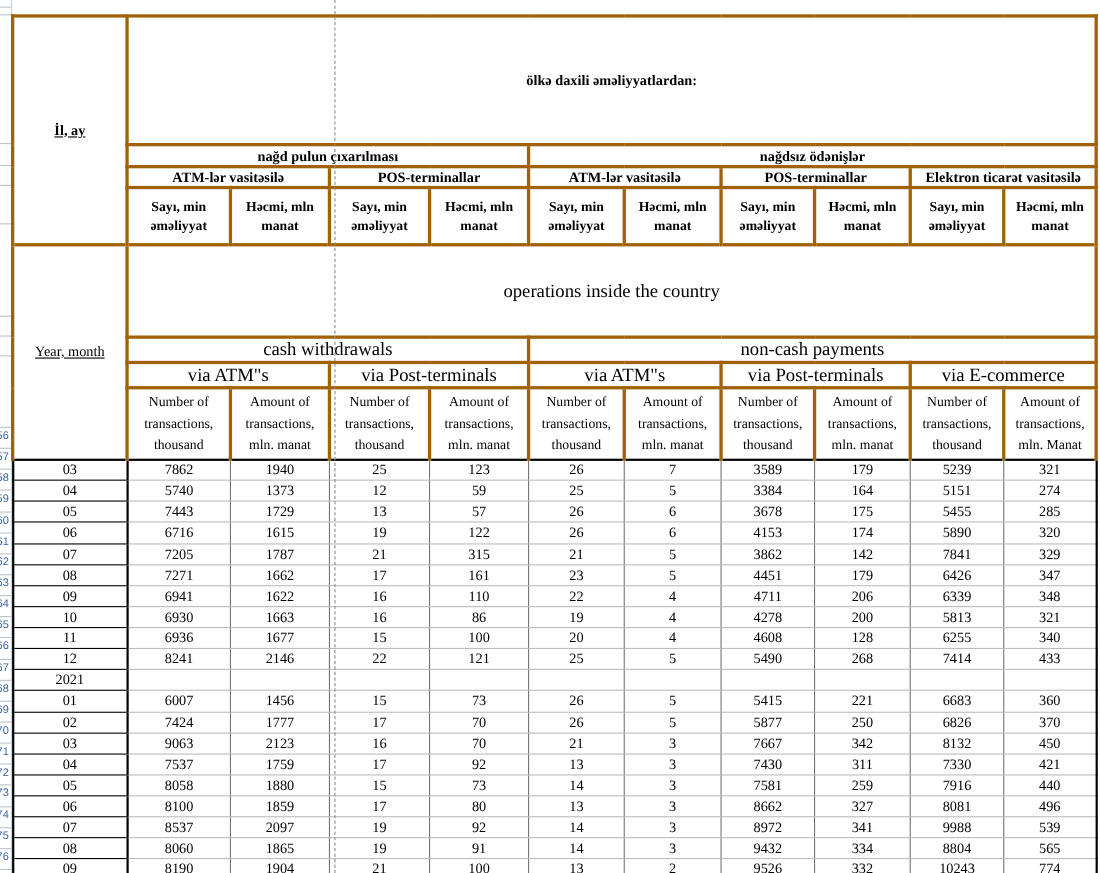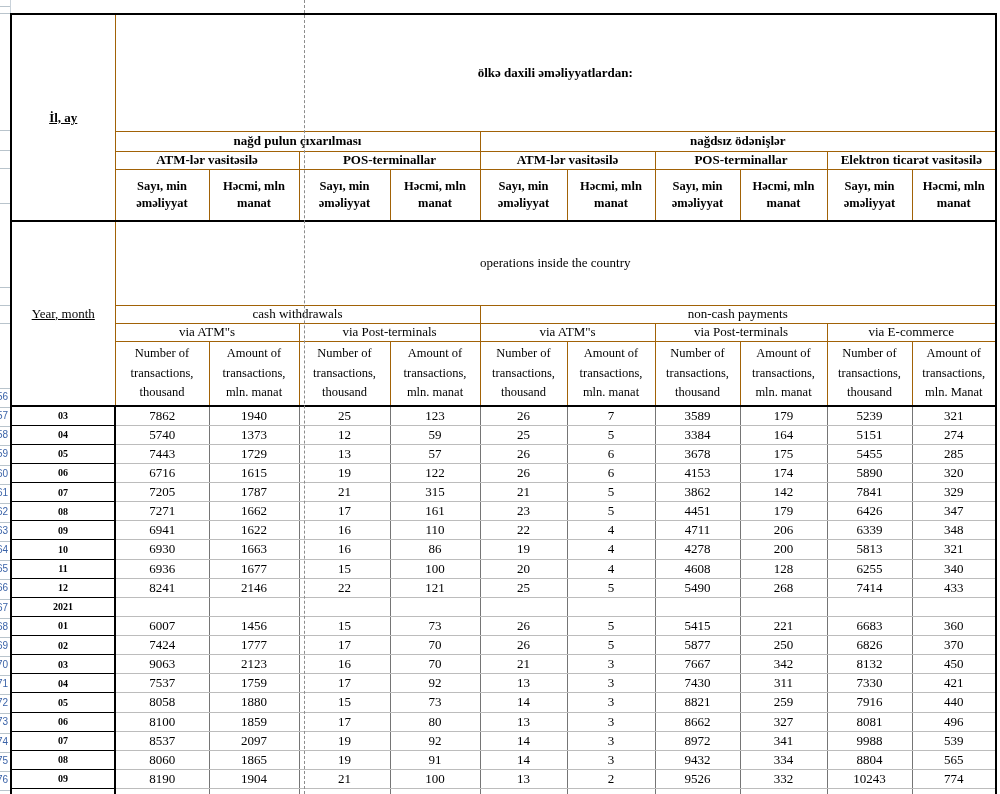--- a/index.html
+++ b/index.html
@@ -11,30 +11,30 @@
   .gline{position:absolute;left:0;width:10px;height:1px;background:#b9c4cc;}
   .gnum{position:absolute;right:2px;font-family:"Liberation Sans",sans-serif;
         font-size:10px;color:#3b63a8;white-space:nowrap;line-height:12px;}
   
   .pagebreak{position:absolute;left:304px;top:0;width:0;height:794px;
              border-left:1px dashed #8c8c8c;z-index:5;}
   
   table.sheet{position:absolute;left:10px;top:13px;width:985px;table-layout:fixed;
               border-collapse:collapse;border:2px solid #000;border-bottom:3px solid #000;}
   table.sheet td{padding:0 1px;text-align:center;vertical-align:middle;overflow:hidden;}
-  td.h{border:1px solid #a16207;}
+  td.h{border:3px solid #a16207;}
   td.az{font-weight:bold;font-size:13px;}
   tr.azsub td{font-weight:bold;font-size:12.5px;line-height:1.32;}
-  td.en{font-weight:normal;font-size:13px;}
+  td.en{font-weight:normal;font-size:17px;}
   tr.ensub td{font-weight:normal;font-size:12.5px;line-height:1.55;}
   td.sep-b{border-bottom:2px solid #000;text-decoration:underline;}
   tr.azsub td{border-bottom:2px solid #000;}
   tr.ensub td{border-bottom:2px solid #000;}
   td.corner{font-size:13px;}
-  td.month{border:1px solid #000;border-right-width:2px;font-weight:bold;font-size:10px;margin-left:43px;}
+  td.month{border:1px solid #000;border-right-width:2px;font-weight:normal;font-size:13px;margin-left:43px;}
   td.data{border:1px solid;border-color:#bcbcbc #757575;font-size:13px;font-weight:normal;}
   tr.data-row{height:19.14px;}
 </style>
 </head>
 <body>
 
 <div class="screen">
 
   <div class="gutter">
       <div class="gline" style="top: 6px;"></div>
@@ -361,21 +361,21 @@
           <td class="data">421</td>
         </tr>
         <tr class="data-row">
           <td class="month">05</td>
           <td class="data">8058</td>
           <td class="data">1880</td>
           <td class="data">15</td>
           <td class="data">73</td>
           <td class="data">14</td>
           <td class="data">3</td>
-          <td class="data">8821</td>
+          <td class="data">7581</td>
           <td class="data">259</td>
           <td class="data">7916</td>
           <td class="data">440</td>
         </tr>
         <tr class="data-row">
           <td class="month">06</td>
           <td class="data">8100</td>
           <td class="data">1859</td>
           <td class="data">17</td>
           <td class="data">80</td>

